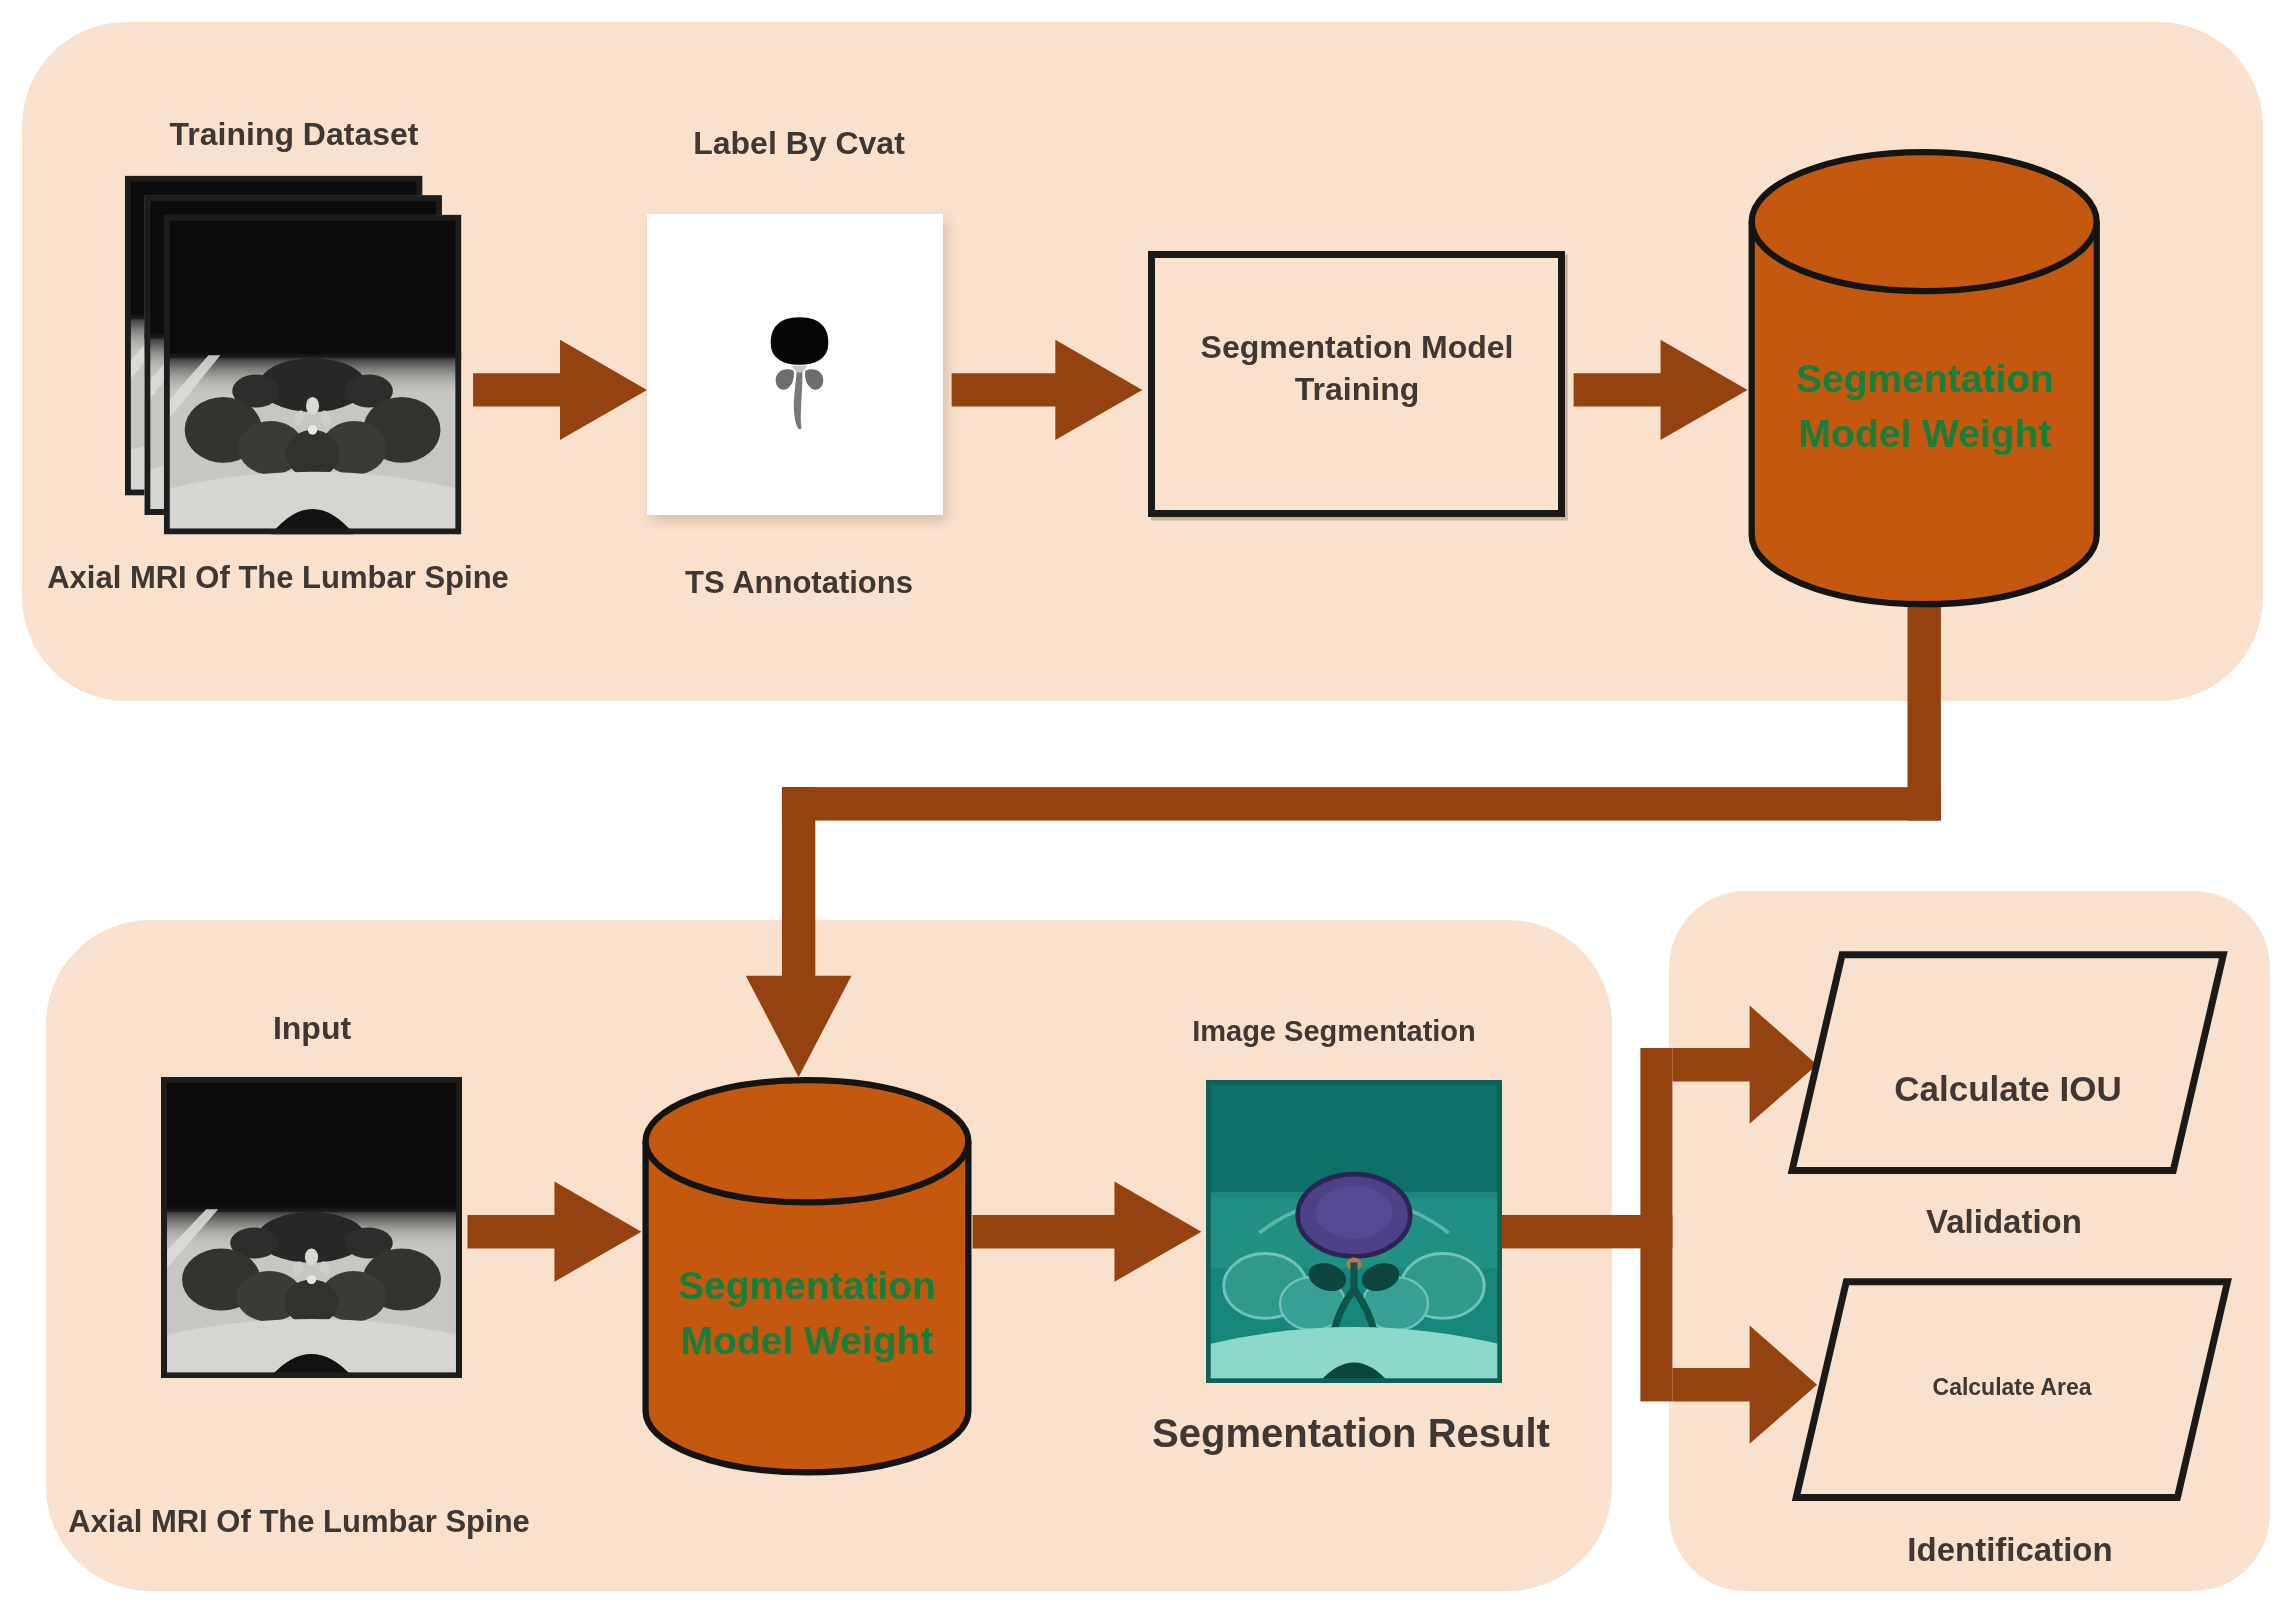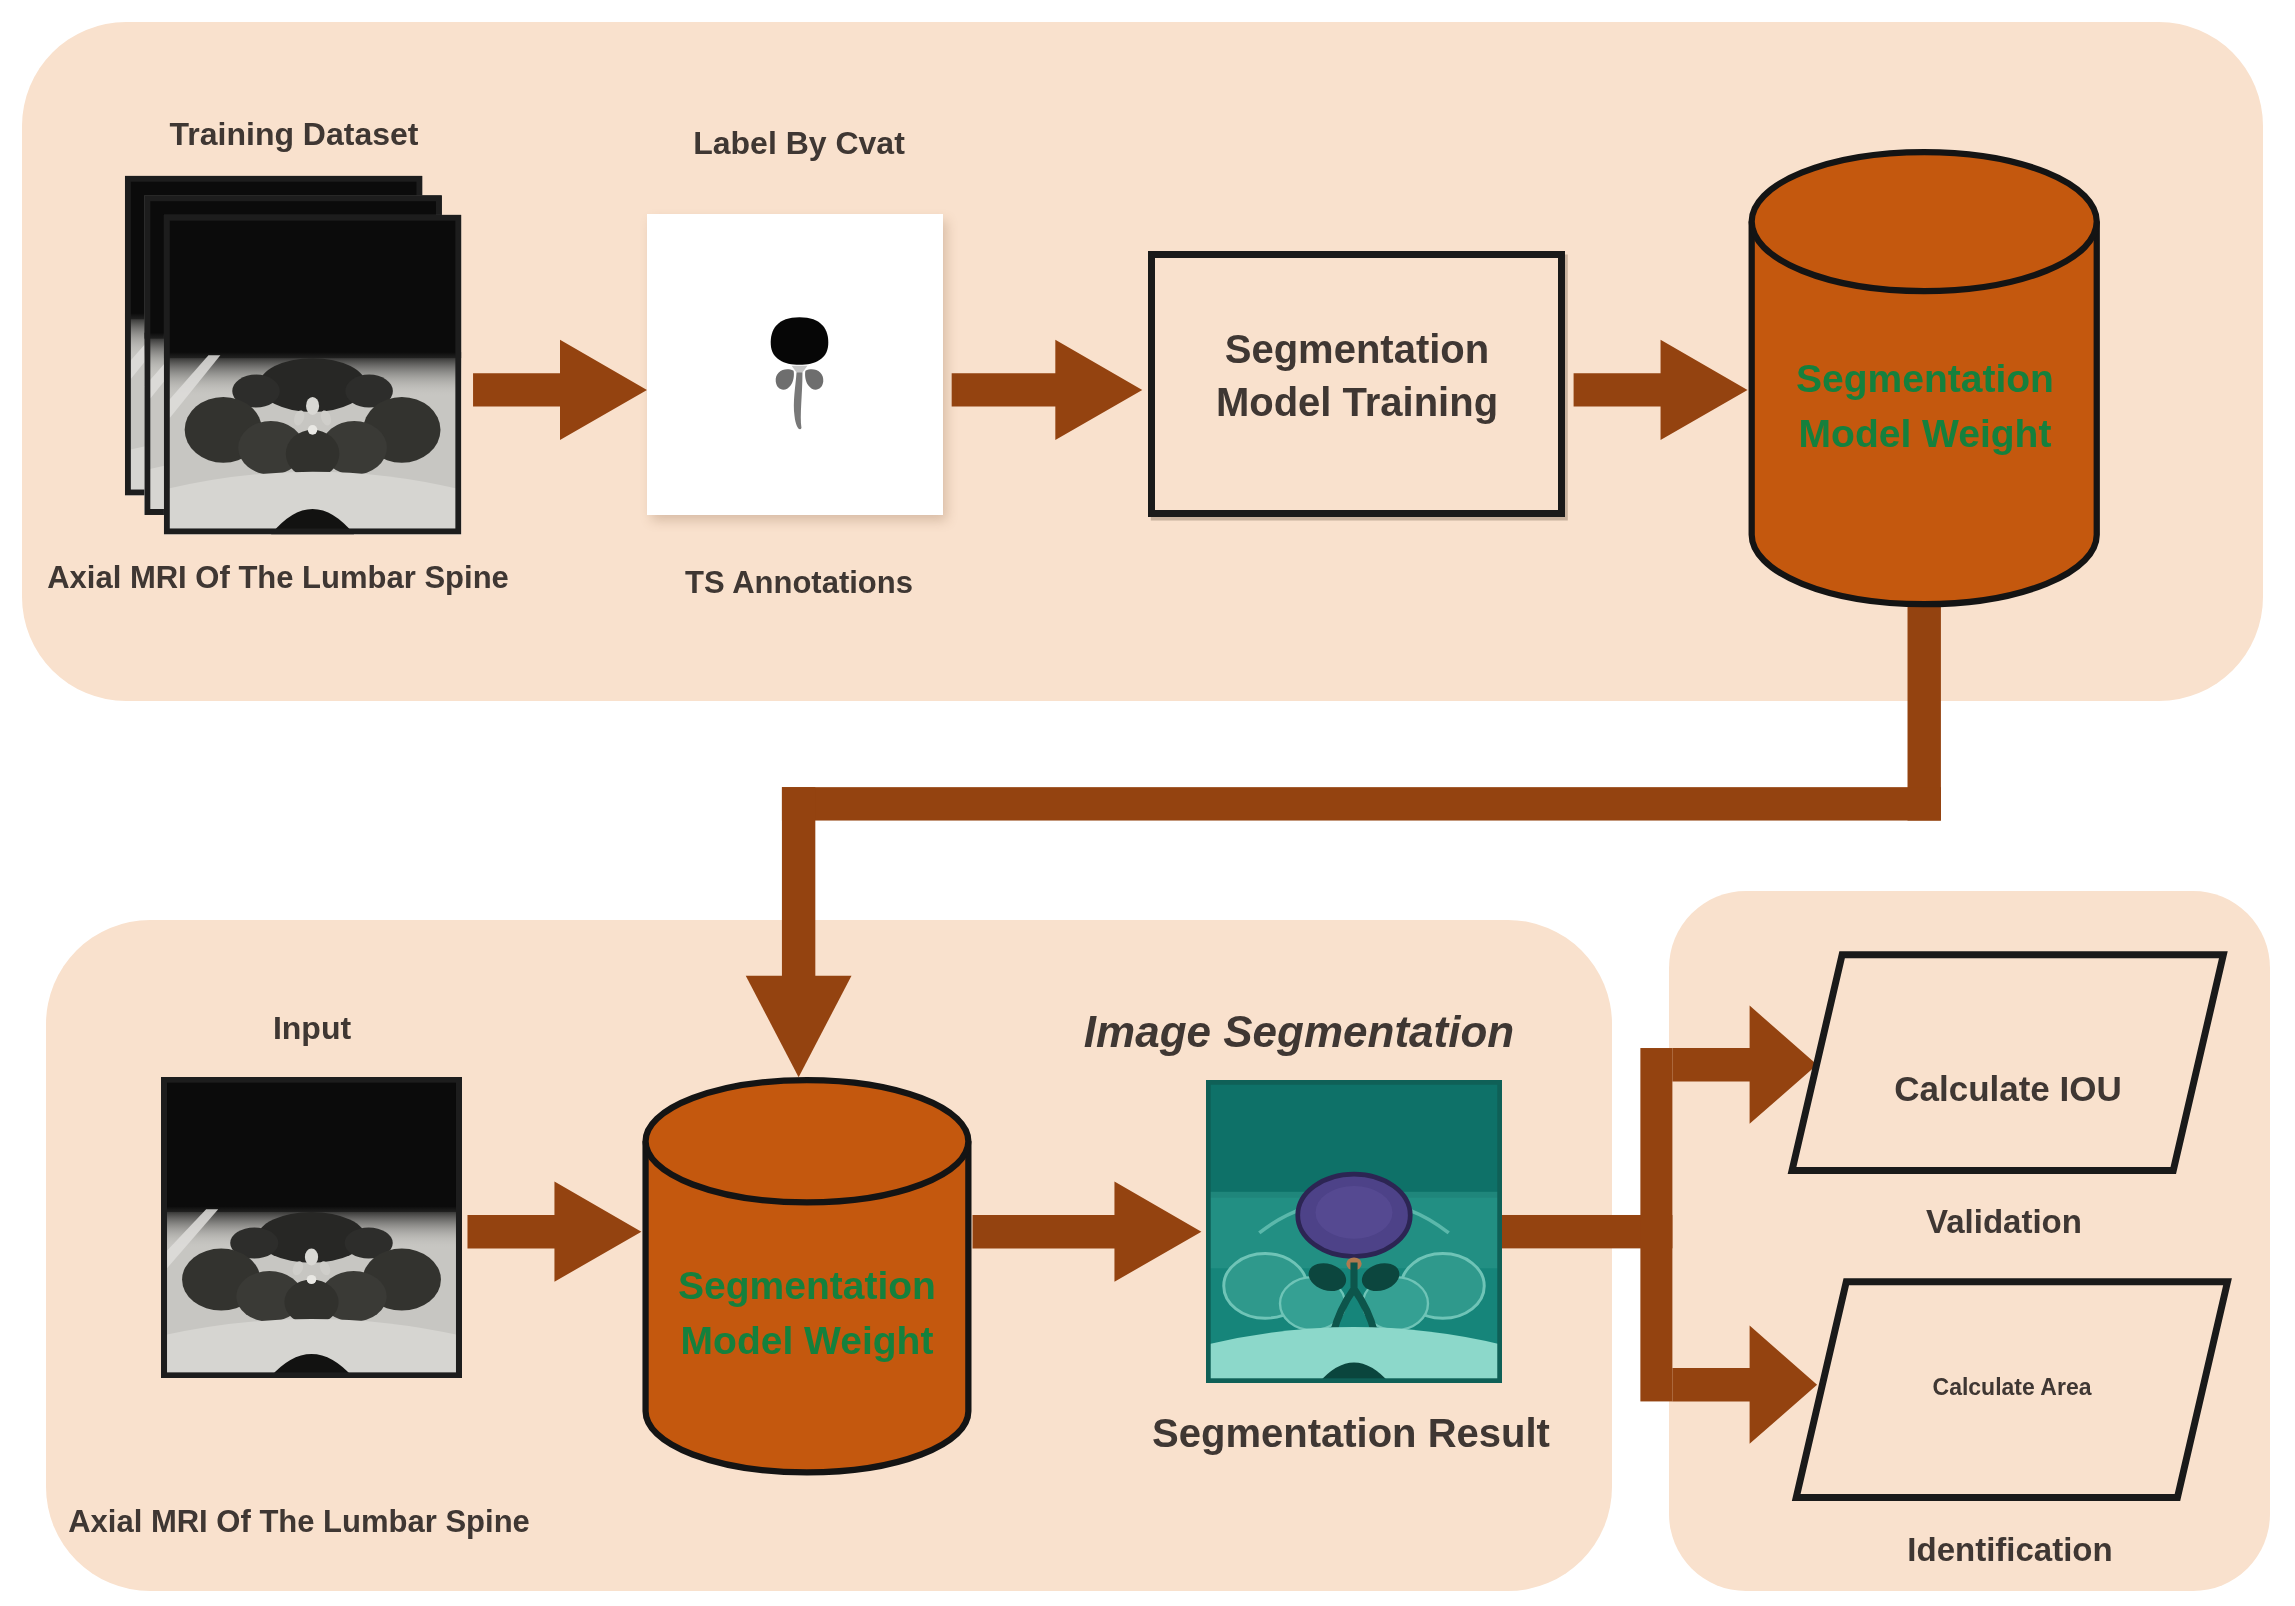--- a/index.html
+++ b/index.html
@@ -143,27 +143,27 @@
   </svg>
 
   <svg class="img-svg" style="left:1206px; top:1080px;" width="296" height="303" viewBox="0 0 100 103" preserveAspectRatio="none">
     <use href="#sym-seg" width="100" height="103"></use>
   </svg>
 
   <div class="lbl" style="left:294px; top:134px; font-size:32px;">Training Dataset</div>
   <div class="lbl" style="left:799px; top:143px; font-size:32px;">Label By Cvat</div>
   <div class="lbl" style="left:278px; top:578px; font-size:31px;">Axial MRI Of The Lumbar Spine</div>
   <div class="lbl" style="left:799px; top:583px; font-size:31px;">TS Annotations</div>
-  <div class="lbl lbl-wrap" style="left:1357px; top:376px; width:362px; font-size:40px; line-height:1.32;">Segmentation Model Training</div>
+  <div class="lbl lbl-wrap" style="left:1357px; top:368px; width:362px; font-size:32px; line-height:1.32;">Segmentation Model Training</div>
   <div class="lbl lbl-wrap cyl-text" style="left:1925px; top:407px; width:306px; font-size:39px;">Segmentation Model Weight</div>
 
   <div class="lbl" style="left:312px; top:1028px; font-size:32px;">Input</div>
   <div class="lbl" style="left:299px; top:1522px; font-size:31px;">Axial MRI Of The Lumbar Spine</div>
   <div class="lbl lbl-wrap cyl-text" style="left:807px; top:1314px; width:306px; font-size:39px;">Segmentation Model Weight</div>
-  <div class="lbl" style="left:1299px; top:1031px; font-size:44px;font-style:italic;">Image Segmentation</div>
+  <div class="lbl" style="left:1334px; top:1031px; font-size:29px;">Image Segmentation</div>
   <div class="lbl" style="left:1351px; top:1433px; font-size:40px;">Segmentation Result</div>
 
   <div class="lbl" style="left:2008px; top:1089px; font-size:35px;">Calculate IOU</div>
   <div class="lbl" style="left:2004px; top:1222px; font-size:33px;">Validation</div>
   <div class="lbl lbl-wrap" style="left:2012px; top:1387px; width:230px; font-size:23px; line-height:1.4;">Calculate Area</div>
   <div class="lbl" style="left:2010px; top:1550px; font-size:33px;text-align:right;">Identification</div>
 
 </div>
 
 

